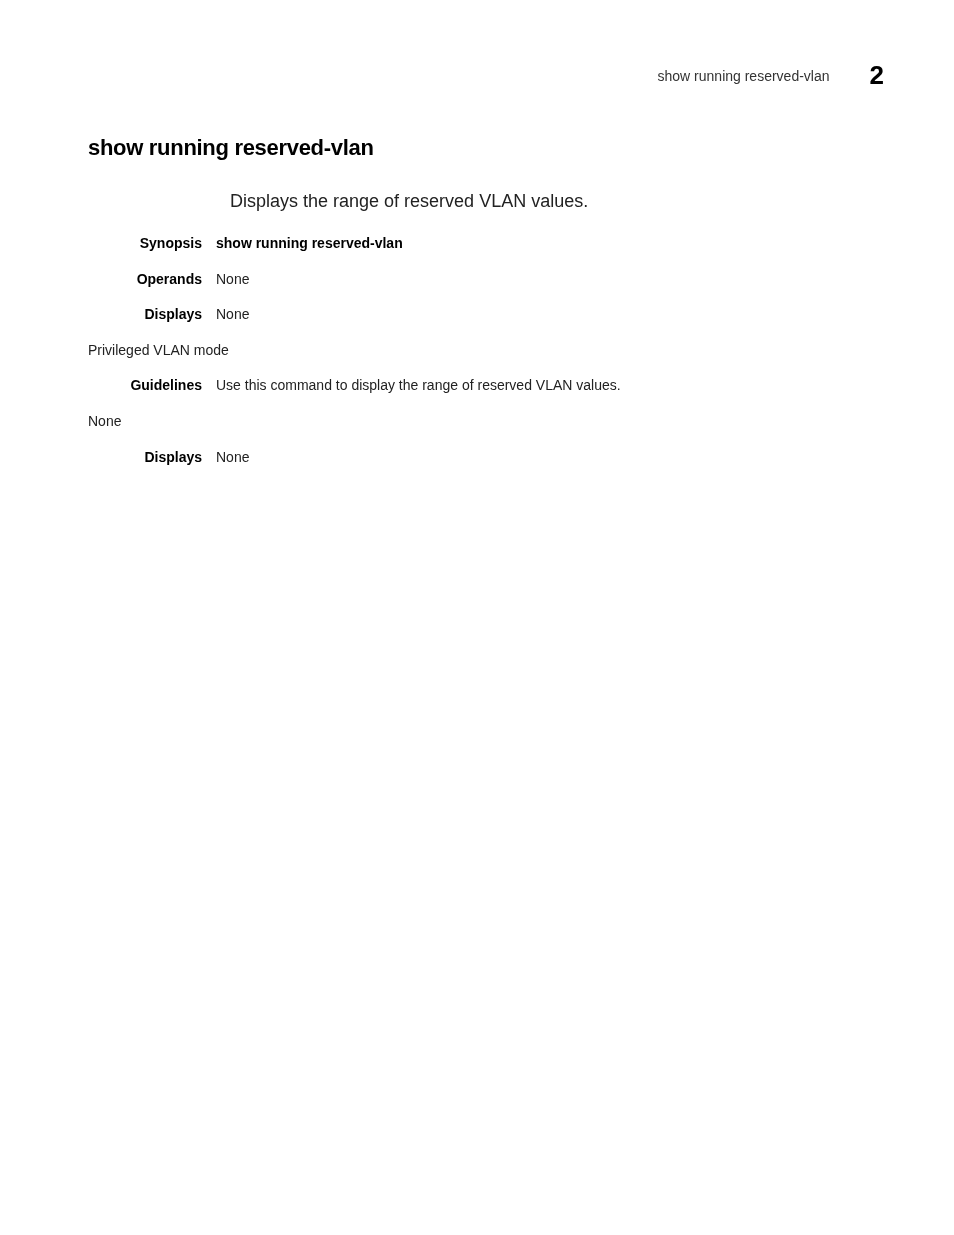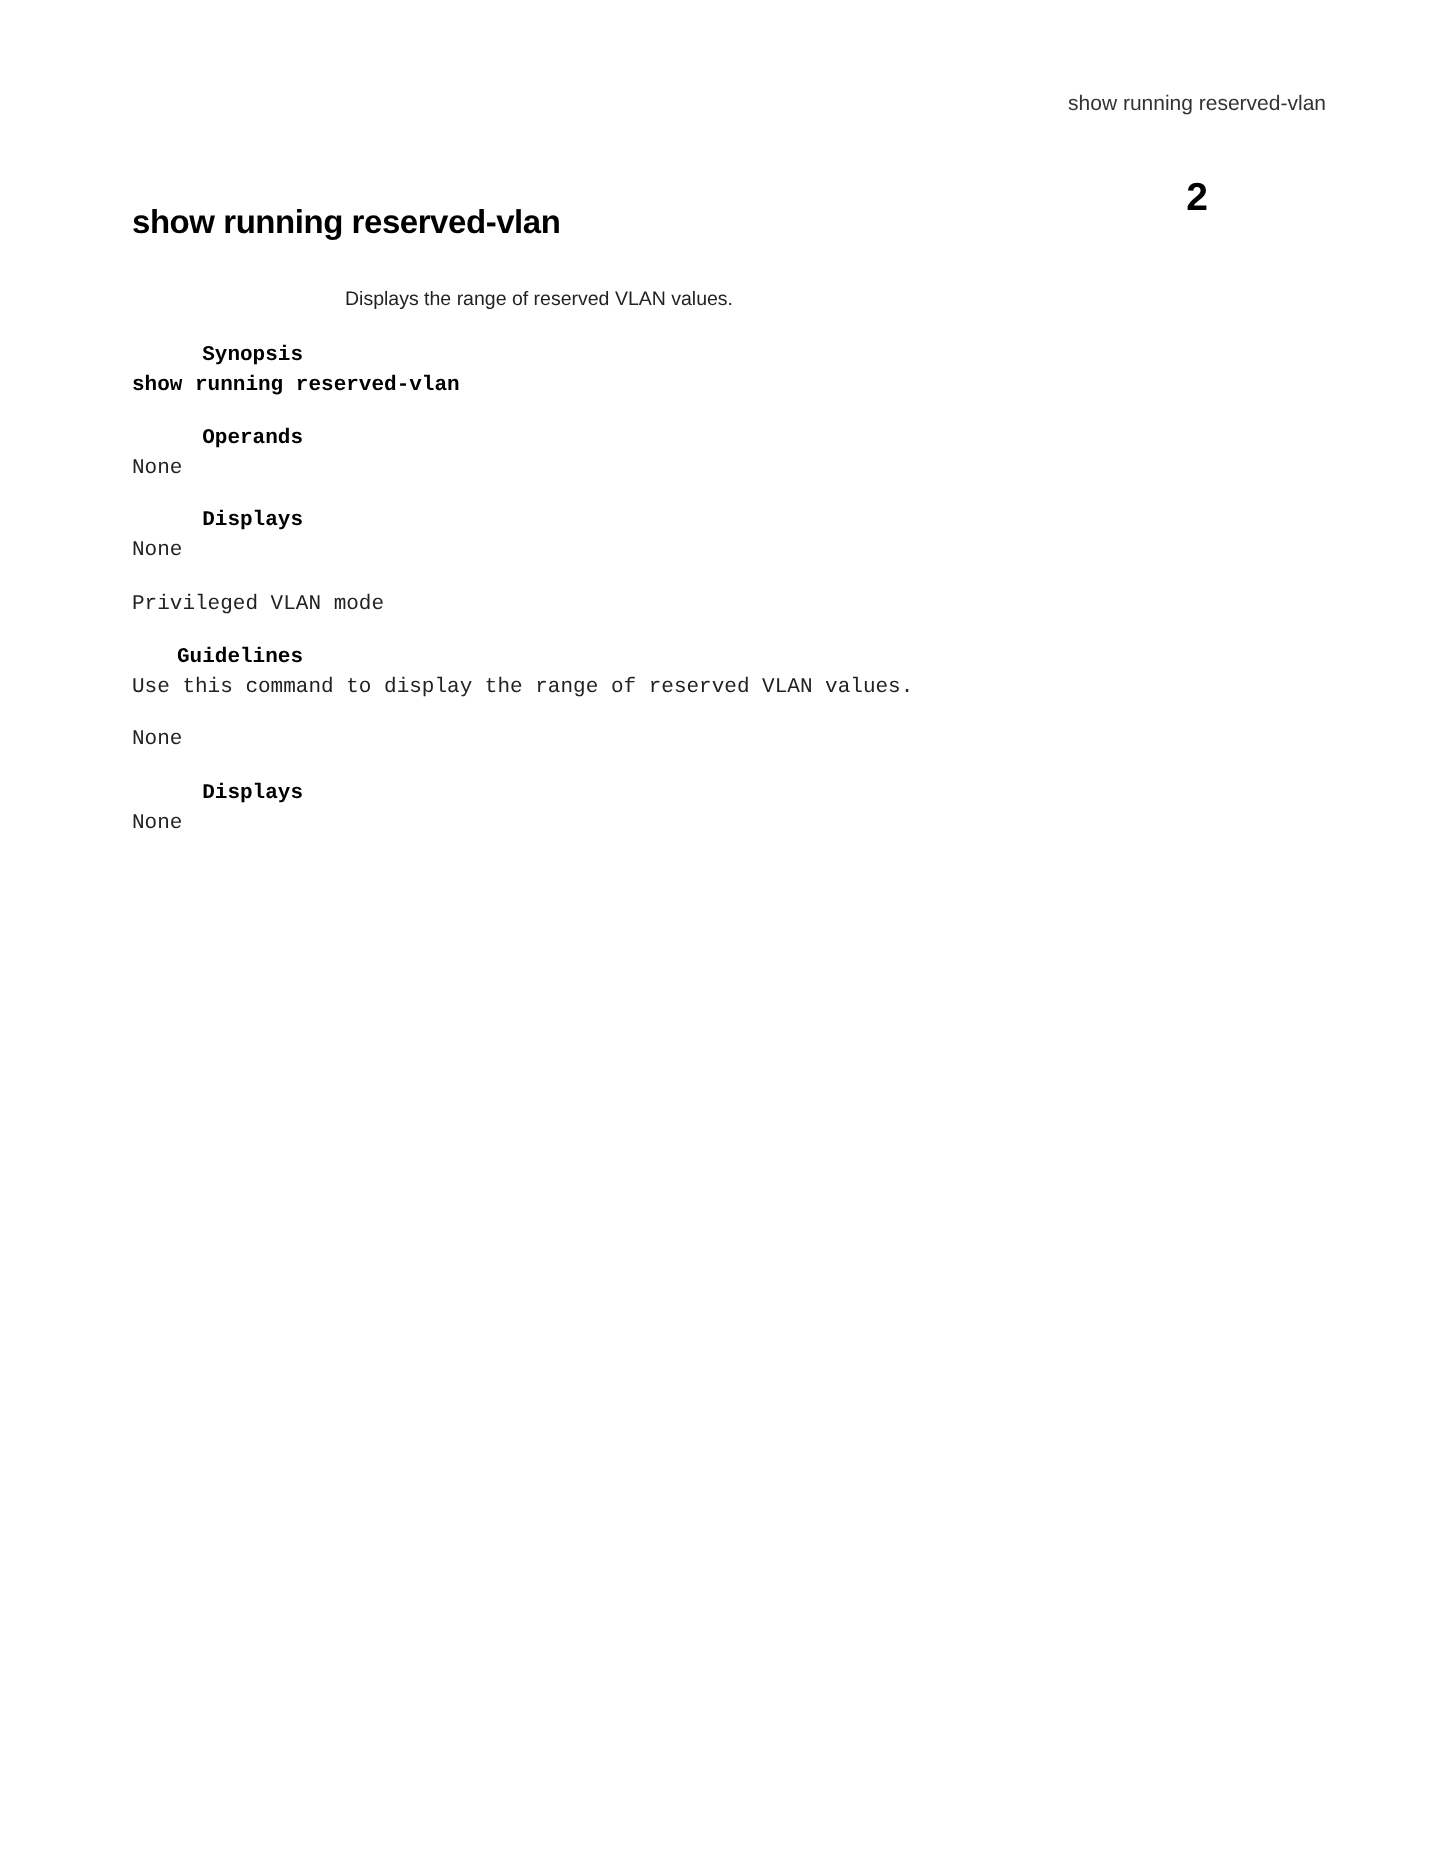--- a/index.html
+++ b/index.html
@@ -1,19 +1,18 @@
 <!DOCTYPE html>
 <html><head>
   <meta charset="utf-8">
   <style>
     * {
       margin: 0;
       padding: 0;
       box-sizing: border-box;
-      flex-direction: column;
     }
     body {
       font-family: Arial, Helvetica, sans-serif;
       background: #ffffff;
       color: #000000;
       width: 954px;
       height: 1235px;
       position: relative;
     }
     .header {
@@ -41,28 +40,27 @@
     }
     .main-title {
       font-size: 22px;
       font-weight: bold;
       color: #000;
       margin-bottom: 30px;
       letter-spacing: -0.3px;
     }
     .intro {
       margin-left: 142px;
-      font-size: 13px;
+      font-size: 18px;
       color: #222;
       margin-bottom: 22px;
     }
     .row {
       display: flex;
       margin-bottom: 16px;
-      font-family: Liberation Mono, monospace;
     }
     .label {
       width: 128px;
       text-align: right;
       font-size: 14px;
       font-weight: bold;
       color: #000;
       padding-right: 14px;
       line-height: 1.4;
     }

